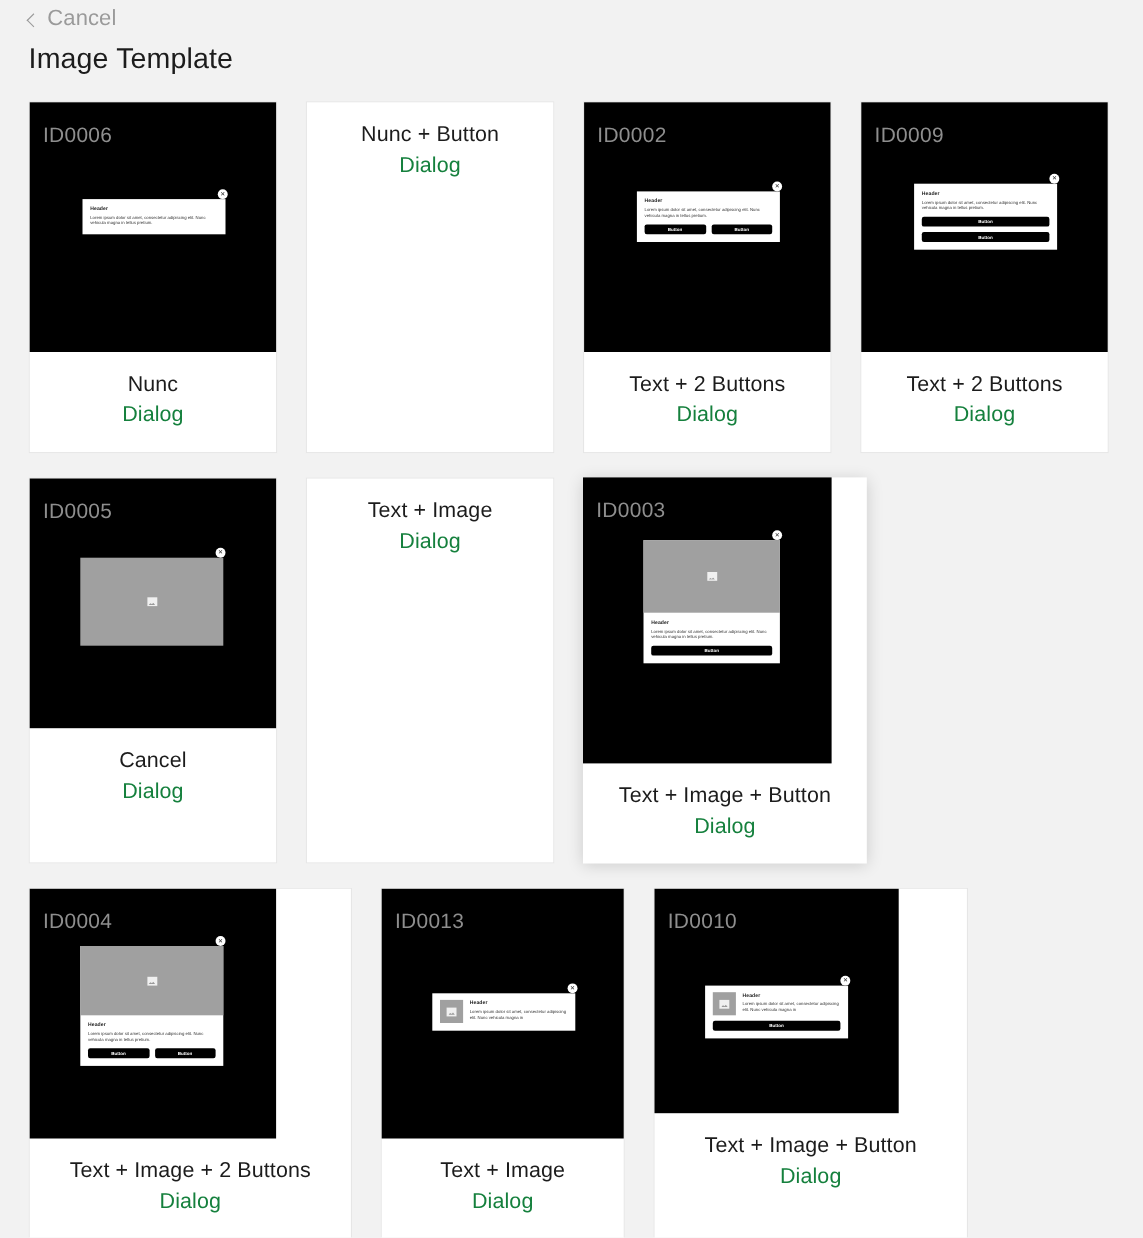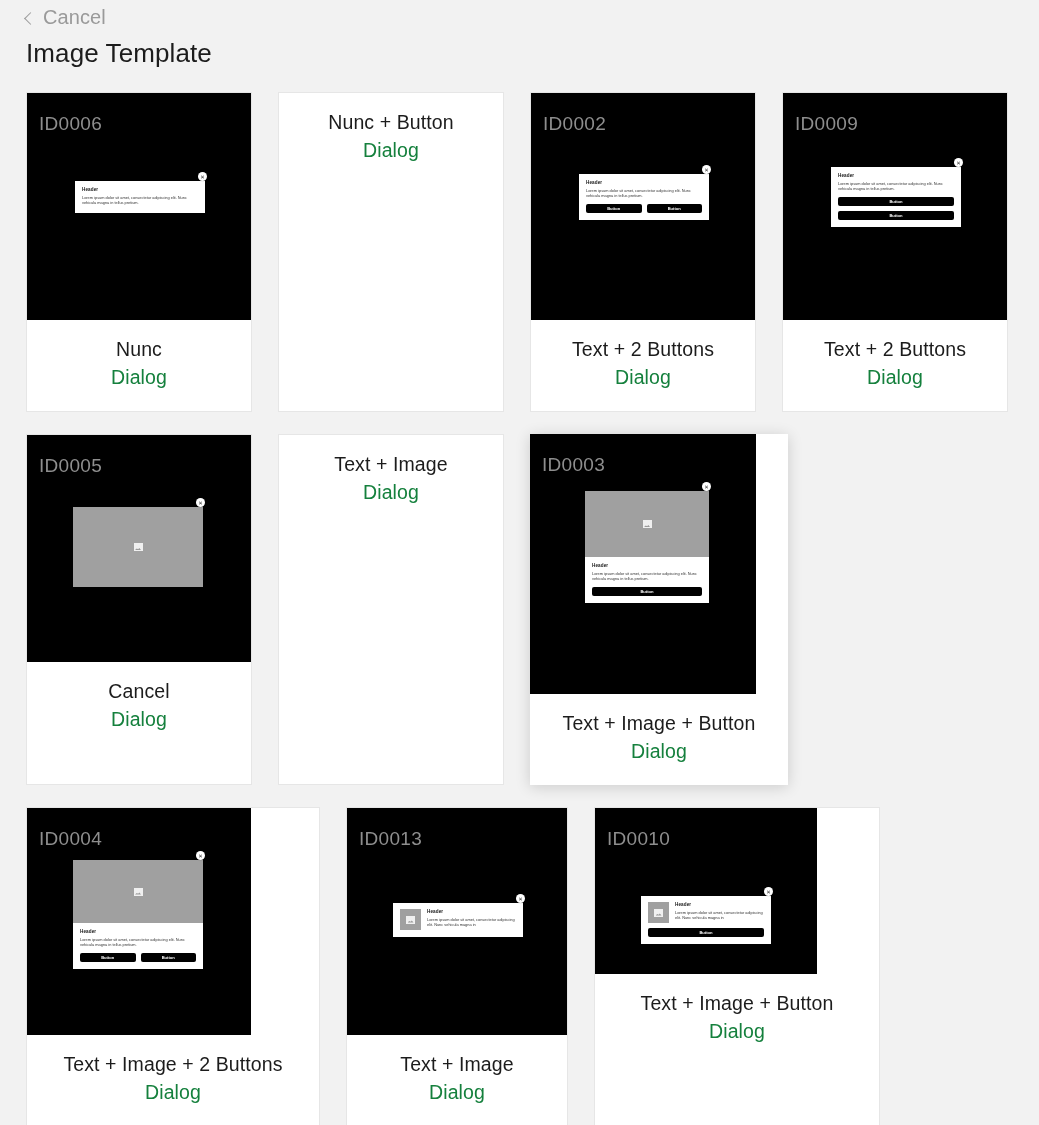--- a/index.html
+++ b/index.html
@@ -51,21 +51,21 @@
   .card.wide { width: 286px; border: 1px solid #e6e6e6; }
   .card.wide.big { width: 294px; }
 
   .preview {
     background: #000000;
     height: 227px;
     position: relative;
     overflow: hidden;
   }
   .card.sel .preview { width: 226px; height: 260px; }
-  .card.wide .preview { width: 222px; height: 166px; }
+  .card.wide .preview { width: 222px; height: 204px; }
   .card.wide.big .preview { width: 224px; height: 227px; }
   .card.w3 .preview { width: 100%; }
 
   .pid {
     position: absolute; left: 12px; top: 20px;
     font-size: 19px; color: #8e8e8e; letter-spacing: .3px;
   }
 
   
   .mock {

